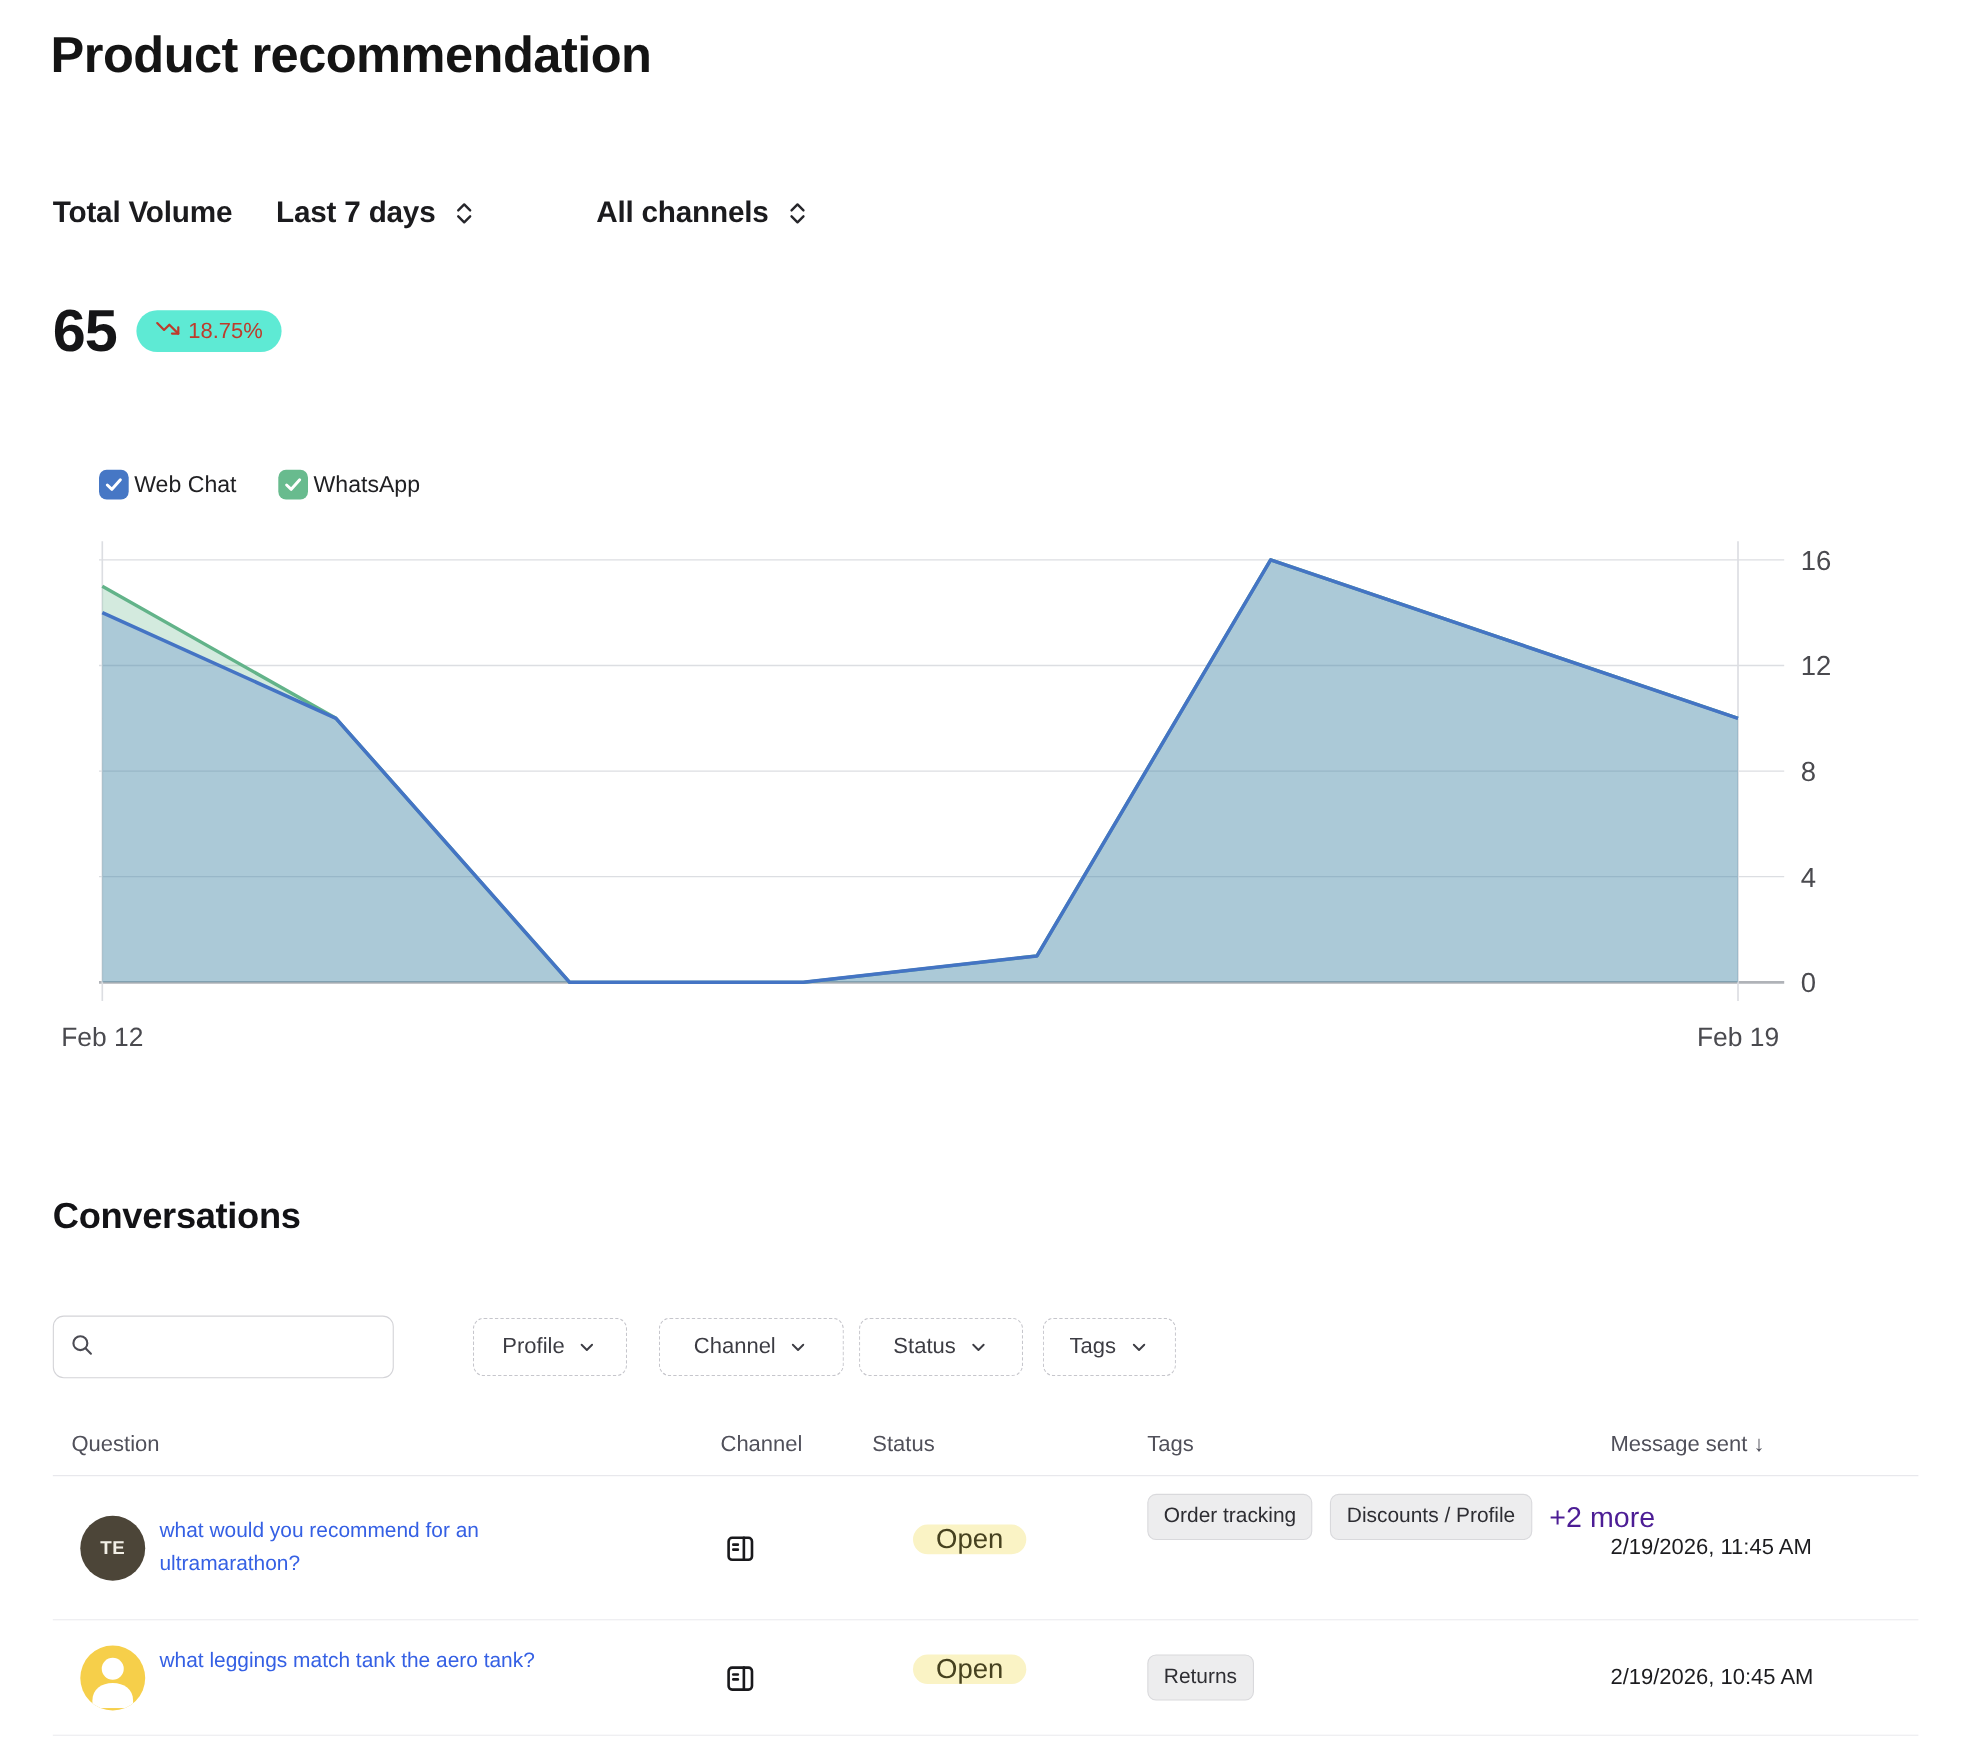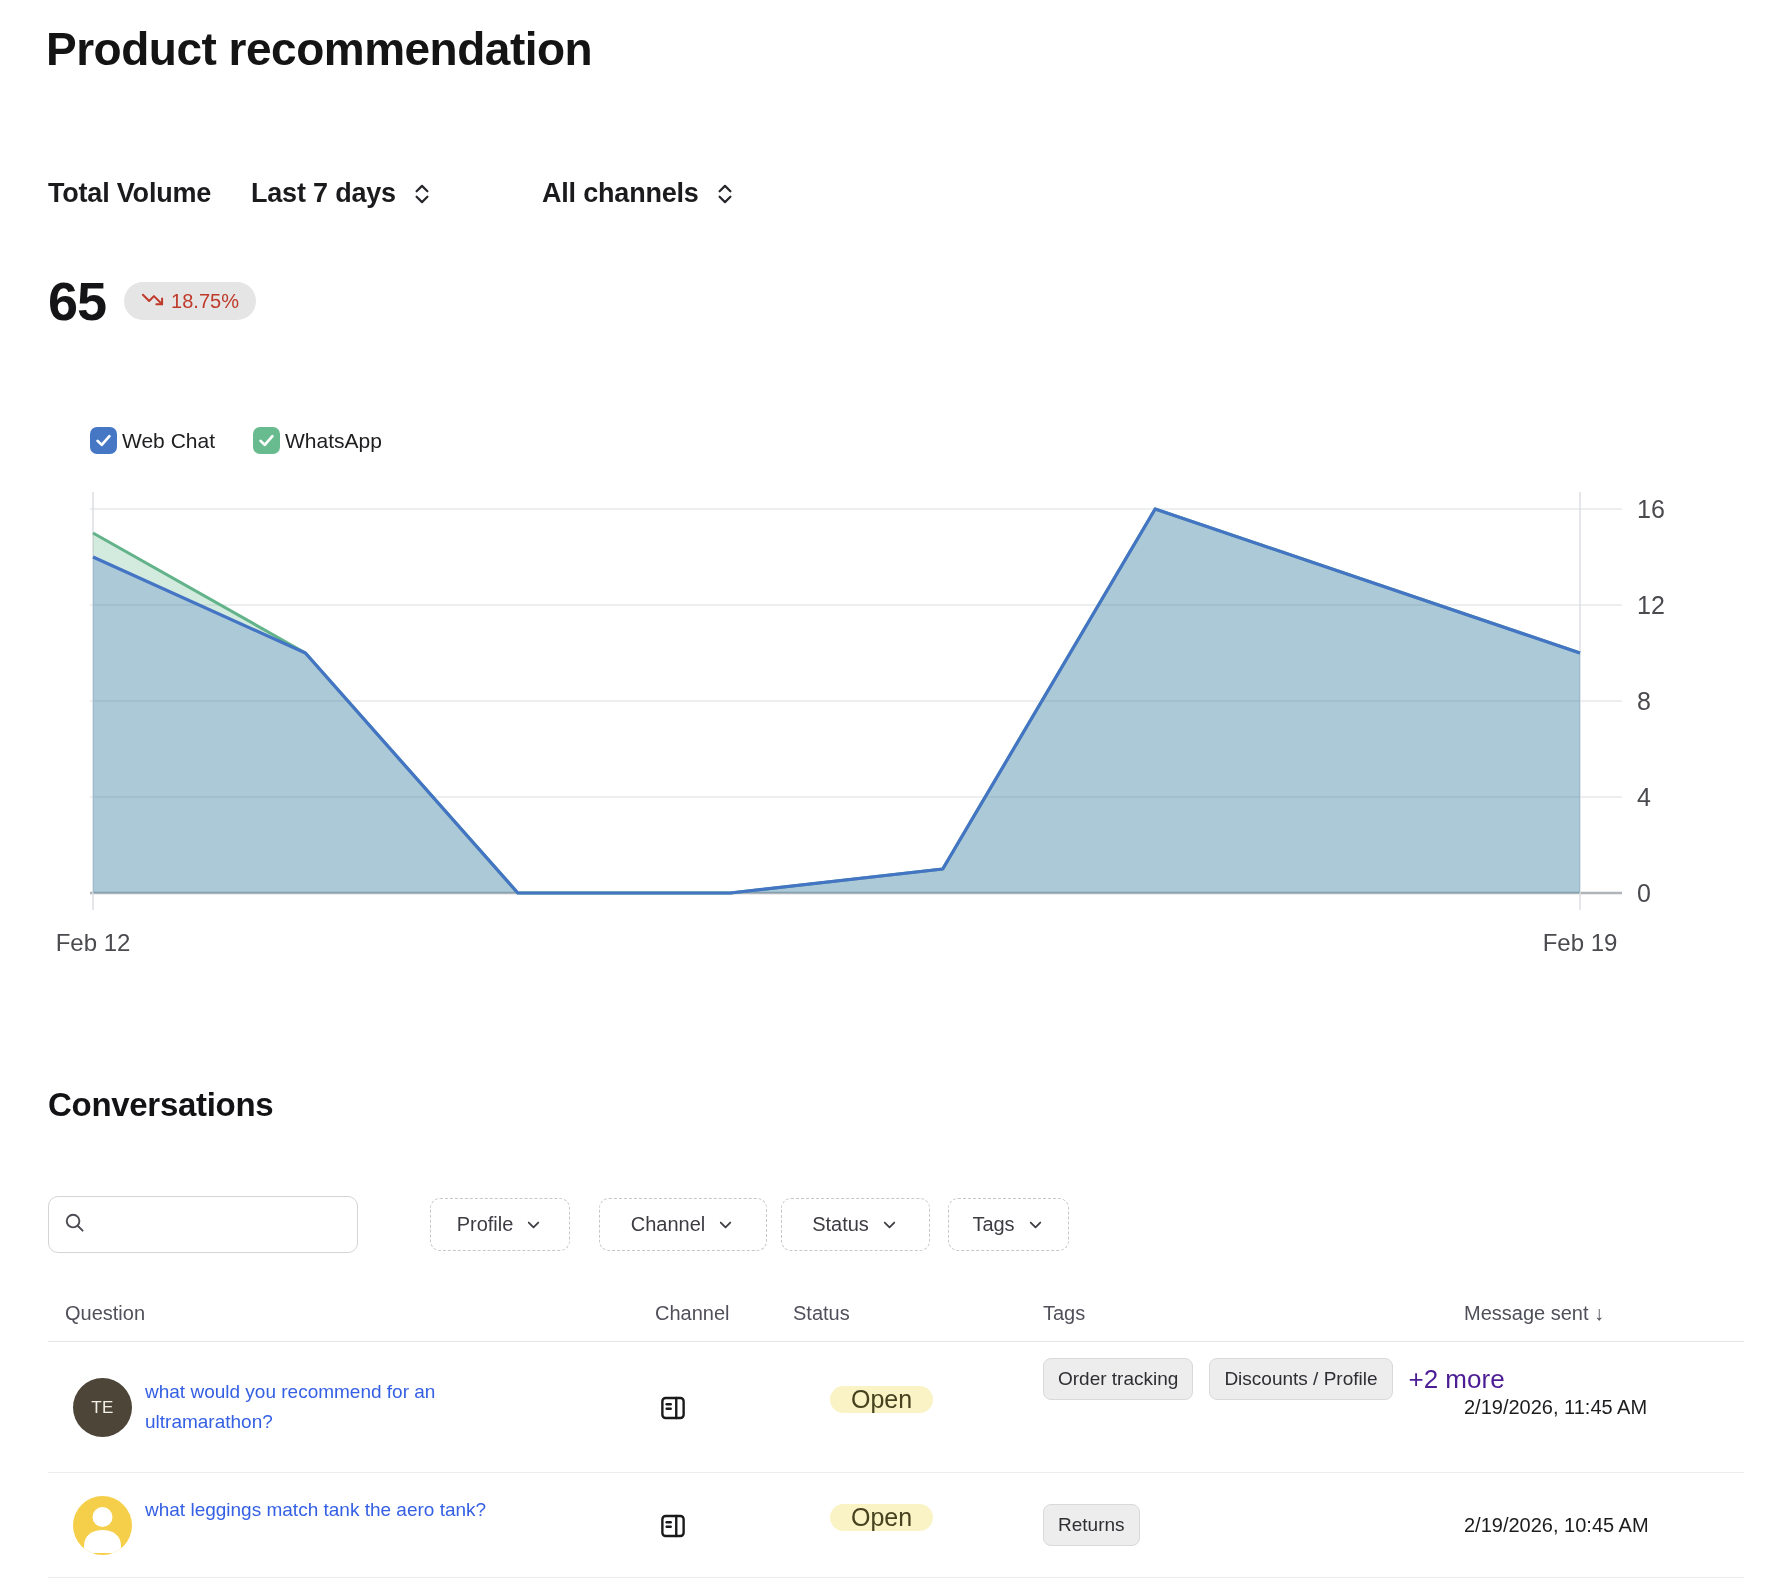--- a/index.html
+++ b/index.html
@@ -9,21 +9,21 @@
 
   .title { position:absolute; left:46px; top:22px; font-size:46px; font-weight:700; letter-spacing:-0.5px; color:#141414; }
 
   .controls { position:absolute; left:48px; top:178px; height:34px; }
   .ctl { position:absolute; top:0; display:flex; align-items:center; gap:13px; white-space:nowrap; }
   .ctl-label { font-size:27px; font-weight:700; color:#1b1b1e; letter-spacing:-0.2px; }
   .ctl svg { display:block; }
 
   .statrow { position:absolute; left:48px; top:270px; display:flex; align-items:center; gap:18px; }
   .stat-value { font-size:54px; font-weight:700; color:#151517; letter-spacing:-1px; }
-  .trend-badge { display:flex; align-items:center; gap:7px; height:38px; padding:0 17px; border-radius:19px; background:#e5e5e5; }
+  .trend-badge { display:flex; align-items:center; gap:7px; height:38px; padding:0 17px; border-radius:19px; background:#5eead4; }
   .trend-badge .pct { font-size:20px; font-weight:500; color:#bf3a2b; }
 
   .legend { position:absolute; left:90px; top:427px; display:flex; align-items:center; }
   .legend-item { display:flex; align-items:center; }
   .legend-item + .legend-item { margin-left:38px; }
   .legend-box { width:27px; height:27px; border-radius:7px; display:flex; align-items:center; justify-content:center; }
   .legend-label { margin-left:5px; font-size:21px; color:#202023; }
 
   .chart-wrap { position:absolute; left:0; top:480px; width:1792px; height:500px; }
   .chart-wrap svg { position:absolute; left:0; top:0; }
@@ -36,21 +36,21 @@
   .filter-btn { position:absolute; top:2px; height:53px; border:1.5px dashed #c6c6cc; border-radius:10px; background:#fff; display:flex; align-items:center; justify-content:center; gap:11px; cursor:pointer; }
   .filter-btn span { font-size:20px; color:#3c3c43; }
 
   .table { position:absolute; left:48px; top:1292px; width:1696px; }
   .thead { position:relative; height:50px; border-bottom:1px solid #e6e6ea;text-align:right; }
   .th { position:absolute; top:10px; font-size:20px; color:#50505a; white-space:nowrap; }
   .row { position:relative; border-bottom:1px solid #ececef; }
   .row-1 { height:131px; }
   .row-2 { height:105px; }
   .avatar { position:absolute; left:25px; width:59px; height:59px; border-radius:50%; overflow:hidden; display:flex; align-items:center; justify-content:center; }
-  .avatar-initials { font-size:17px; font-weight:400; color:#f2efe6; letter-spacing:0.5px; }
+  .avatar-initials { font-size:17px; font-weight:700; color:#f2efe6; letter-spacing:0.5px; }
   .question { position:absolute; left:97px; width:345px; font-size:19px; line-height:30px; color:#3560e4; cursor:pointer; }
   .channel-cell { position:absolute; left:610px; }
   .status-pill { position:absolute; left:782px; height:27px; padding:0 21px; border-radius:22px; background:#faf3c5; display:flex; align-items:center; font-size:25px; color:#46411f; }
   .tags-cell { position:absolute; left:995px; display:flex; align-items:flex-start; gap:16px; }
   .tag-line { display:flex; align-items:center; gap:16px; }
   .chip { height:42px; padding:0 14px; display:flex; align-items:center; background:#ededee; border:1px solid #d9d9dc; border-radius:8px; font-size:19px; color:#2e2e33; white-space:nowrap; }
   .more-txt { font-size:26px; color:#4c1d95; white-space:nowrap; }
   .sent { position:absolute; left:1416px; font-size:20px; color:#1c1c1f; white-space:nowrap; }
   .vcenter { top:50%; transform:translateY(-50%); }
 </style>

